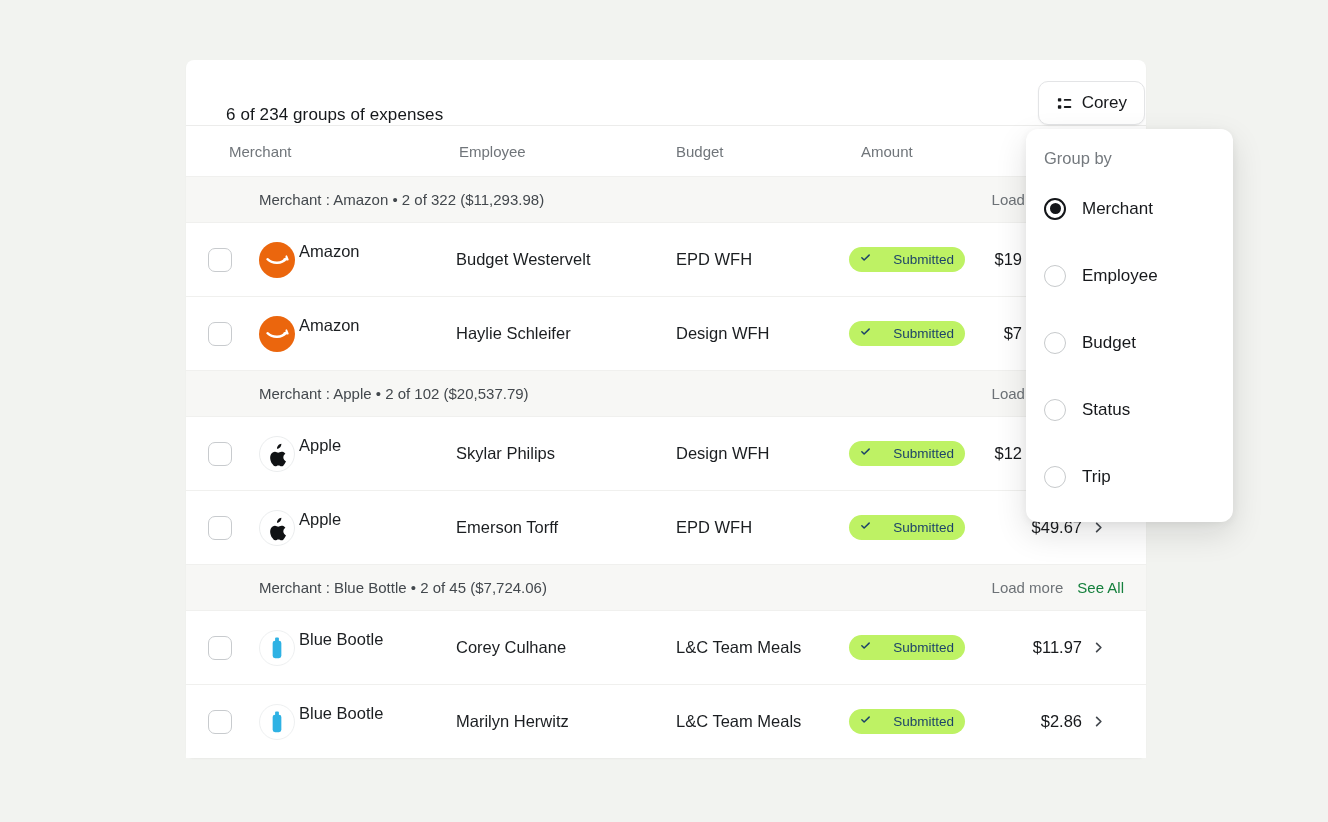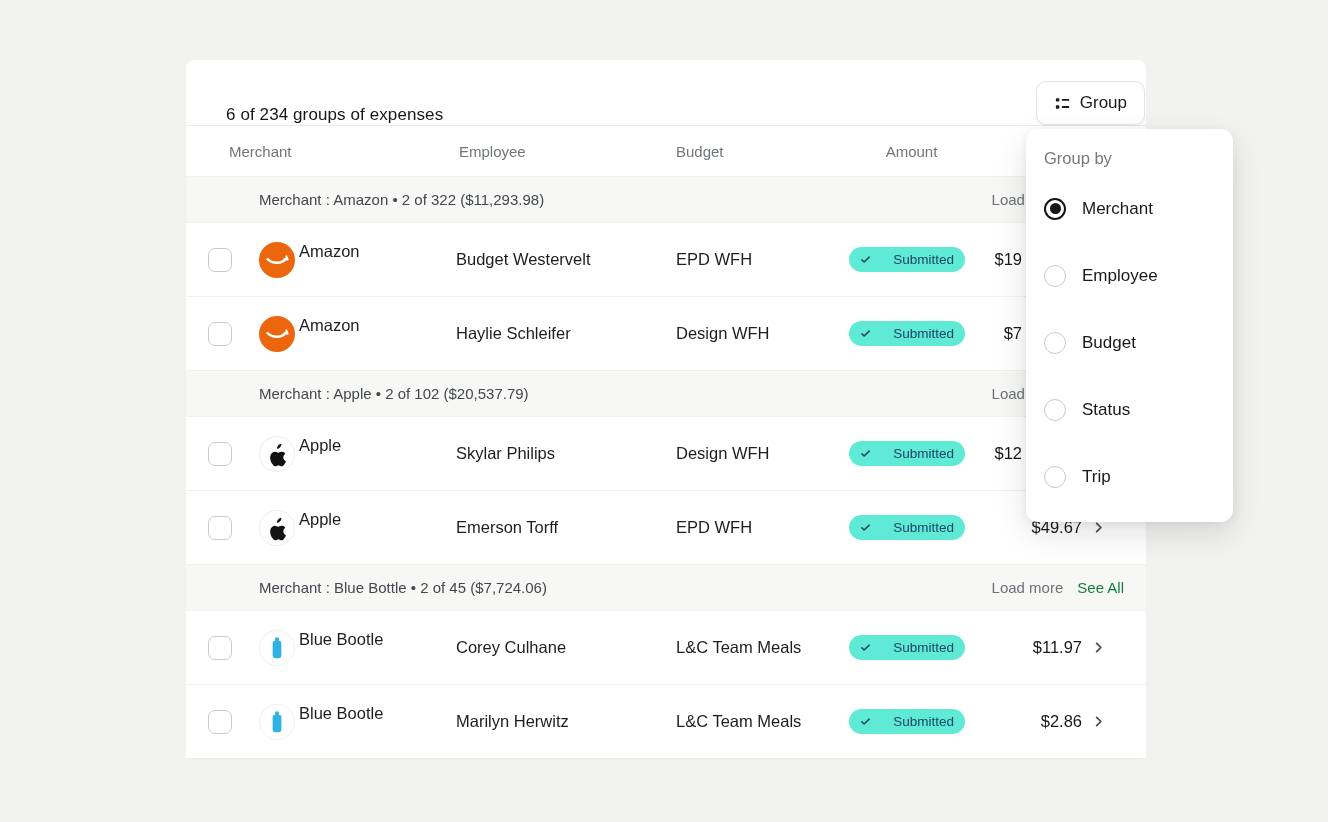--- a/index.html
+++ b/index.html
@@ -34,21 +34,21 @@
 
   
   .thead {
     height:51px; display:flex; align-items:center;
     padding-left:43px; border-top:1px solid #ececeb;
     font-size:15px; color:#70757a;
   }
   .thead .c-merchant { width:230px; }
   .thead .c-employee { width:217px; }
   .thead .c-budget   { width:185px; }
-  .thead .c-amount   { width:101px; text-align:center; }
+  .thead .c-amount   { width:101px; text-align:left; }
 
   .group-header {
     height:46px; background:#f7f7f5;
     display:flex; align-items:center; justify-content:space-between;
     padding:0 22px 0 73px;
     border-top:1px solid #f0f0ee;
     gap:28px;
   }
   .group-label { font-size:15px; color:#43484d; }
   .group-links { display:flex; align-items:center; gap:14px; }
@@ -68,22 +68,22 @@
   .cell-merchant { width:197px; display:flex; align-items:flex-start; gap:4px; }
   .m-icon { width:36px; height:36px; border-radius:50%; display:flex; align-items:center; justify-content:center; flex:none; }
   .m-icon.amazon { background:#eb660d; }
   .m-icon.apple  { background:#fff; border:1px solid #ebedee; }
   .m-icon.bottle { background:#fff; border:1px solid #eef0f1; }
   .m-name, .cell-employee, .cell-budget { font-size:16.5px; color:#1b1e21; }
   .cell-employee { width:220px; }
   .cell-budget   { width:185px; }
   .cell-status   { width:104px; display:flex; justify-content:flex-end; }
   .badge {
-    display:inline-flex; align-items:center; gap:22px;
-    background:#5eead4; color:#1d4468;
+    display:inline-flex; gap:22px;
+    background:#bef264; color:#1d4468;
     font-size:13.5px; padding:5px 11px; border-radius:999px; white-space:nowrap;
   }
   .cell-amount {
     flex:1; display:flex; align-items:center; justify-content:flex-end;
     gap:9px; padding-right:40px; font-size:16.5px; color:#17191c;
   }
   .cell-amount.truncated { padding-right:124px; }
 
   
   .dropdown {
@@ -113,21 +113,21 @@
     <div class="title">6 of 234 groups of expenses</div>
     <button class="group-btn">
       <span>
         <svg width="17" height="17" viewBox="0 0 18 18">
           <rect x="2" y="3.4" width="3.6" height="3.6" rx="0.8" fill="#17191c"></rect>
           <rect x="8.2" y="4.2" width="8" height="2" rx="1" fill="#17191c"></rect>
           <rect x="2" y="10.9" width="3.6" height="3.6" rx="0.8" fill="#17191c"></rect>
           <rect x="8.2" y="11.7" width="8" height="2" rx="1" fill="#17191c"></rect>
         </svg>
       </span>
-      <span>Group</span>
+      <span>Corey</span>
     </button>
   </div>
 
   <div class="thead">
     <div class="c-merchant">Merchant</div>
     <div class="c-employee">Employee</div>
     <div class="c-budget">Budget</div>
     <div class="c-amount">Amount</div>
   </div>
 

